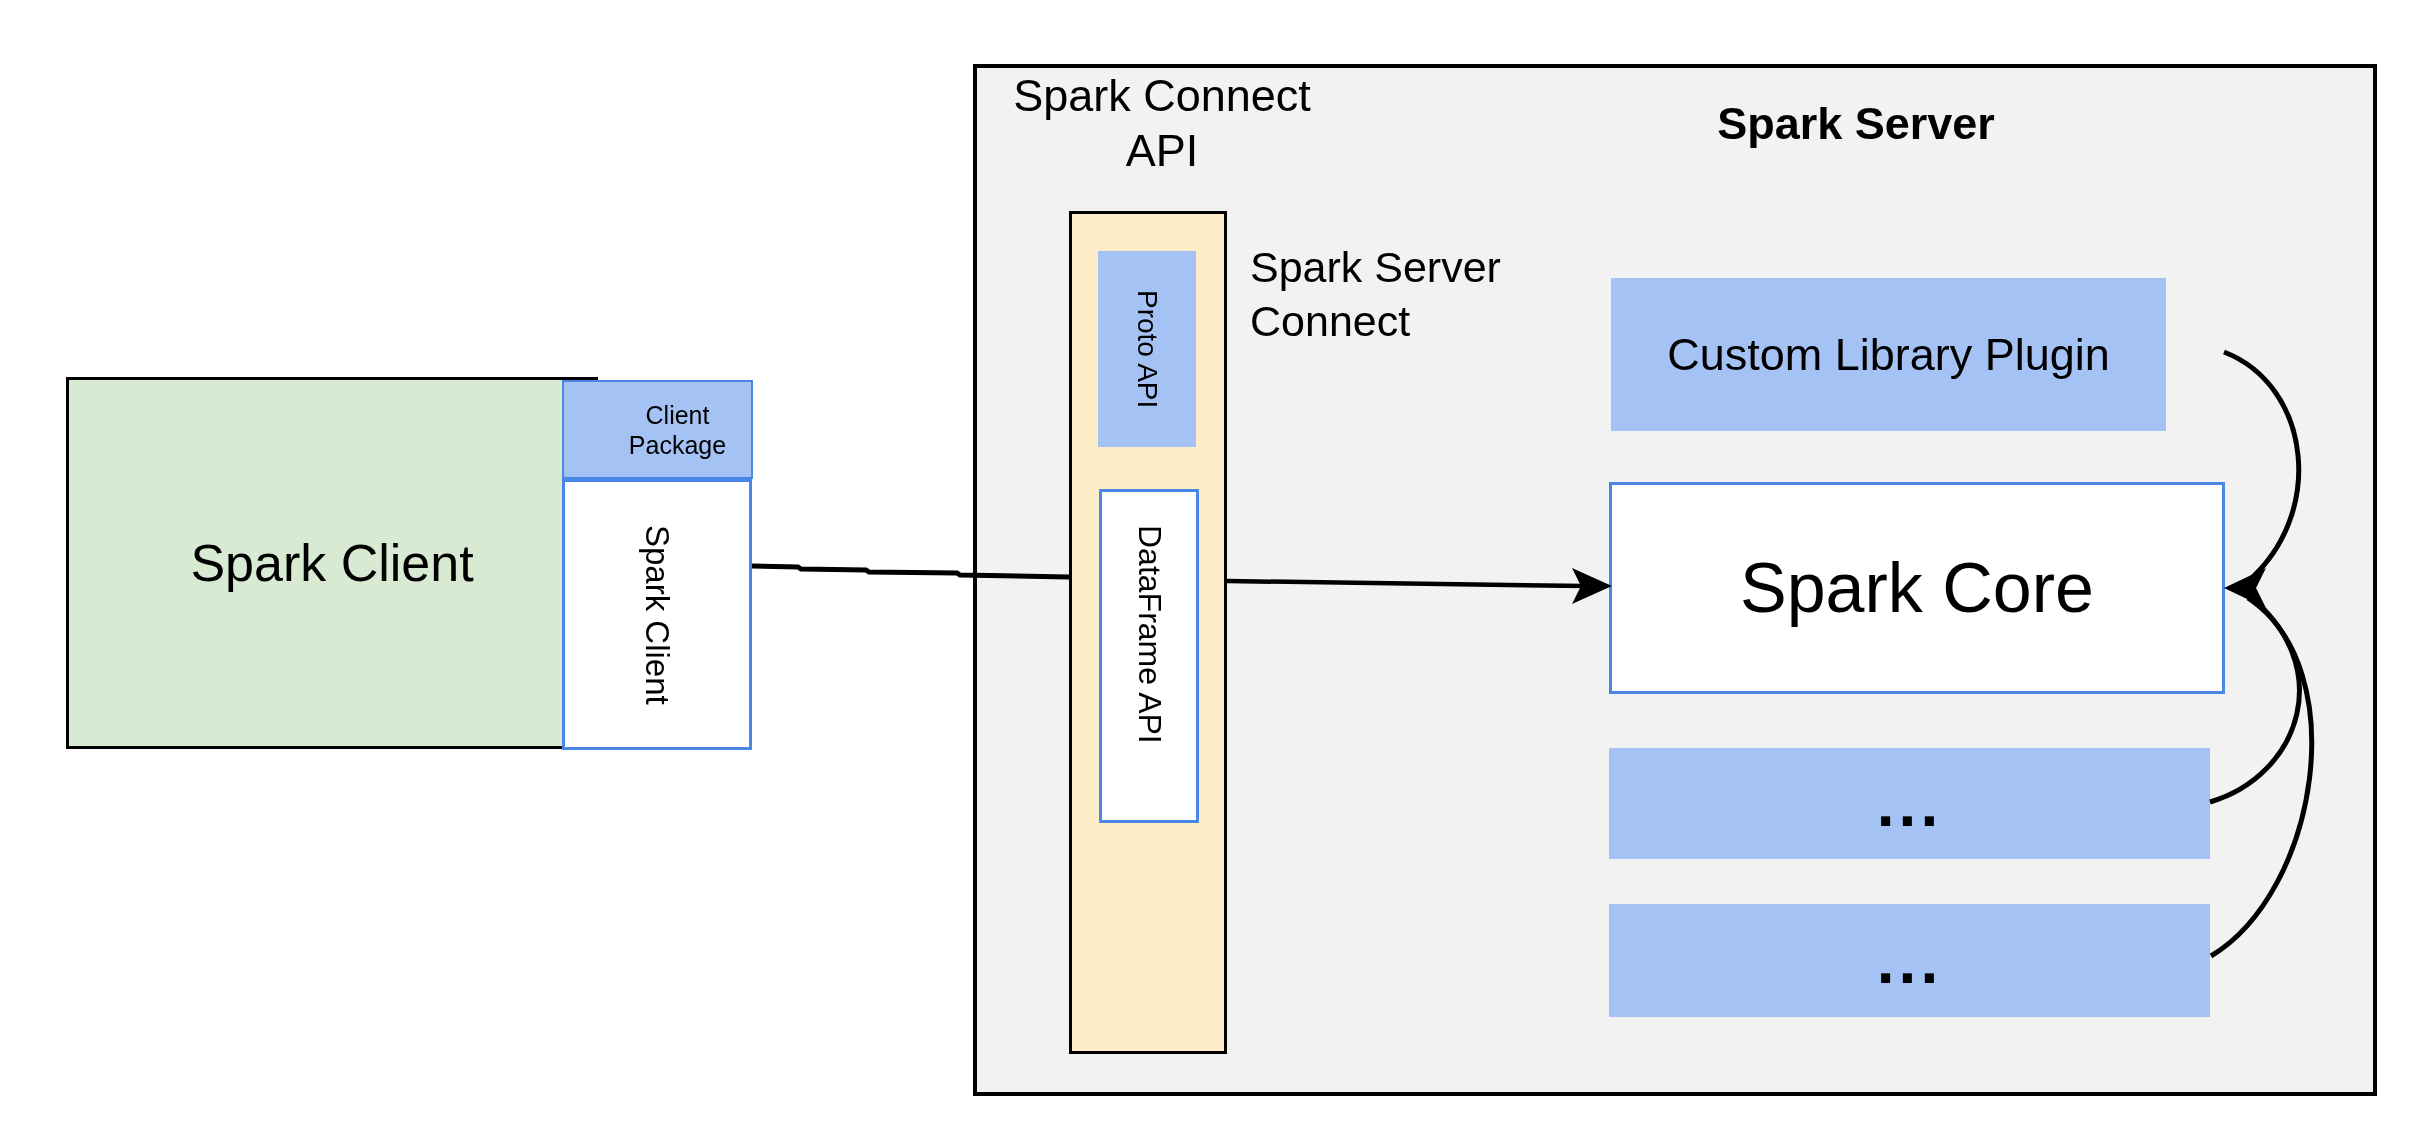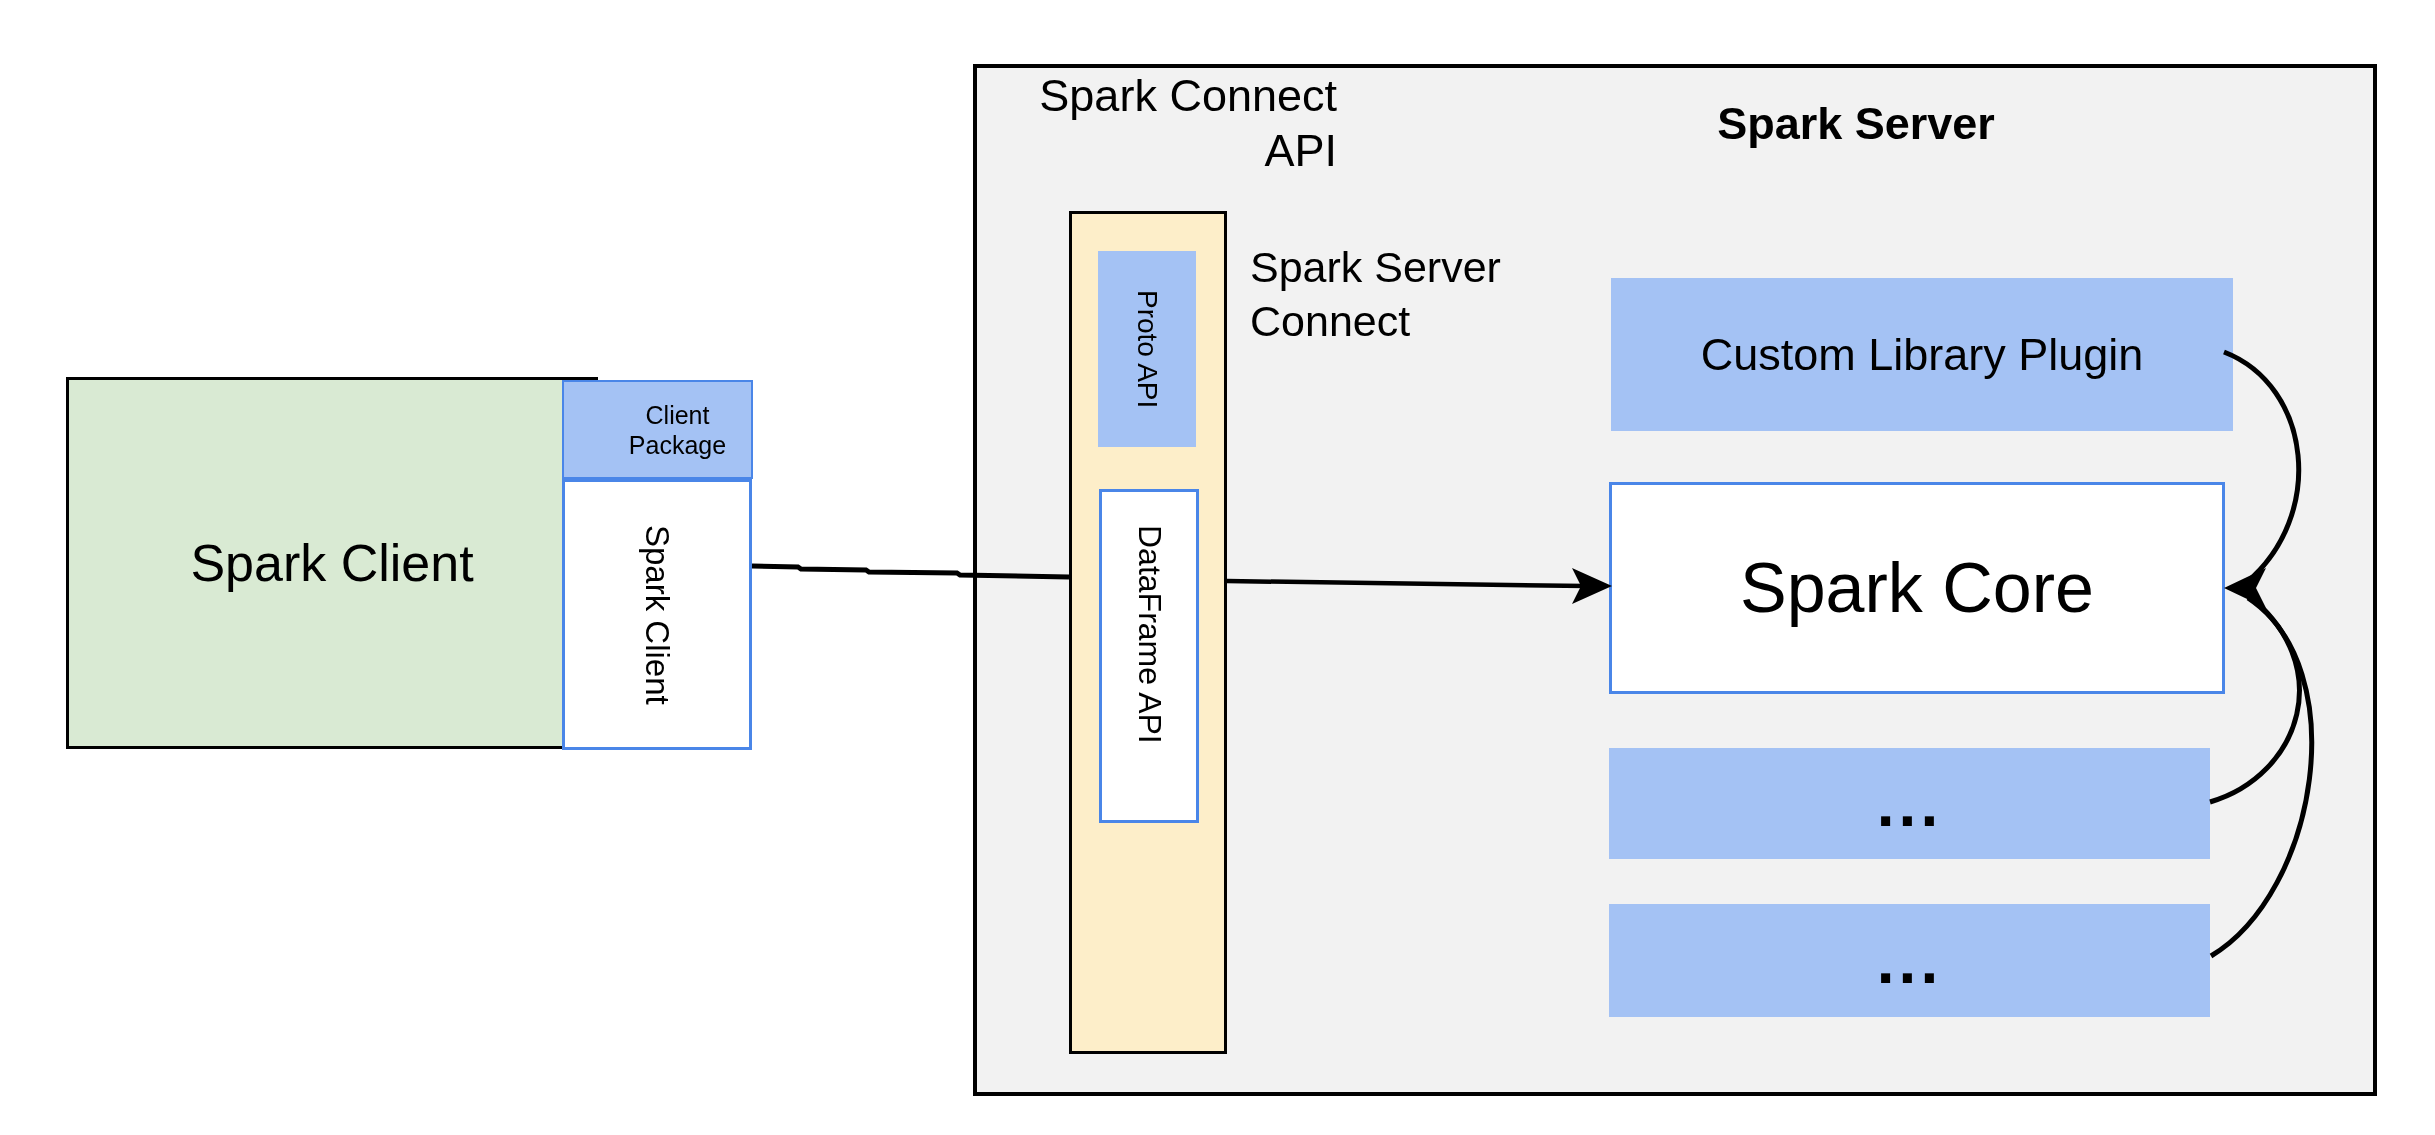--- a/index.html
+++ b/index.html
@@ -11,27 +11,27 @@
   .flexc{display:flex;align-items:center;justify-content:center;text-align:center;}
   
   .gray-box{left:973px;top:64px;width:1404px;height:1032px;background:#f2f2f2;border:4px solid #000;}
   .green-box{left:66px;top:377px;width:532px;height:372px;background:#d9ead3;border:3px solid #000;}
   .yellow-col{left:1069px;top:211px;width:158px;height:843px;background:#fdeec9;border:3px solid #000;}
   
   .proto-box{left:1098px;top:251px;width:98px;height:196px;background:#a4c2f4;}
   .dataframe-box{left:1099px;top:489px;width:100px;height:334px;background:#ffffff;border:3px solid #4a86e8;}
   .package-box{left:562px;top:380px;width:191px;height:99px;background:#a4c2f4;border:2px solid #4a86e8;}
   .client-box{left:562px;top:479px;width:190px;height:271px;background:#ffffff;border:3px solid #4a86e8;}
-  .plugin-box{left:1611px;top:278px;width:622px;height:153px;background:#a4c2f4;}
+  .plugin-box{left:1611px;top:278px;width:555px;height:153px;background:#a4c2f4;}
   .core-box{left:1609px;top:482px;width:616px;height:212px;background:#ffffff;border:3px solid #4a86e8;}
   .more-box1{left:1609px;top:748px;width:601px;height:111px;background:#a4c2f4;}
   .more-box2{left:1609px;top:904px;width:601px;height:113px;background:#a4c2f4;}
   
   .green-title{left:66px;top:377px;width:532px;height:372px;font-size:52px;line-height:63px;}
-  .connect-label{left:987px;top:68px;width:350px;font-size:45px;line-height:55px;text-align:right;}
+  .connect-label{left:987px;top:68px;width:350px;font-size:45px;line-height:55px;text-align:center;}
   .server-title{left:1646px;top:98px;width:420px;font-size:45px;font-weight:bold;text-align:center;}
   .library-label{left:1250px;top:240px;width:420px;font-size:43px;line-height:54px;text-align:left;}
   .package-label{font-size:25px;line-height:30px;margin-left:40px;}
   .plugin-label{font-size:45px;}
   .core-label{font-size:70px;}
   .more-label{font-size:64px;font-weight:bold;letter-spacing:4px;transform:translateY(-14px);}
   .more-wrap{padding-top:28px;}
   .vtext{writing-mode:vertical-rl;text-orientation:mixed;white-space:nowrap;}
   .client-vtext{font-size:33px;}
   .proto-vtext{font-size:28px;}

